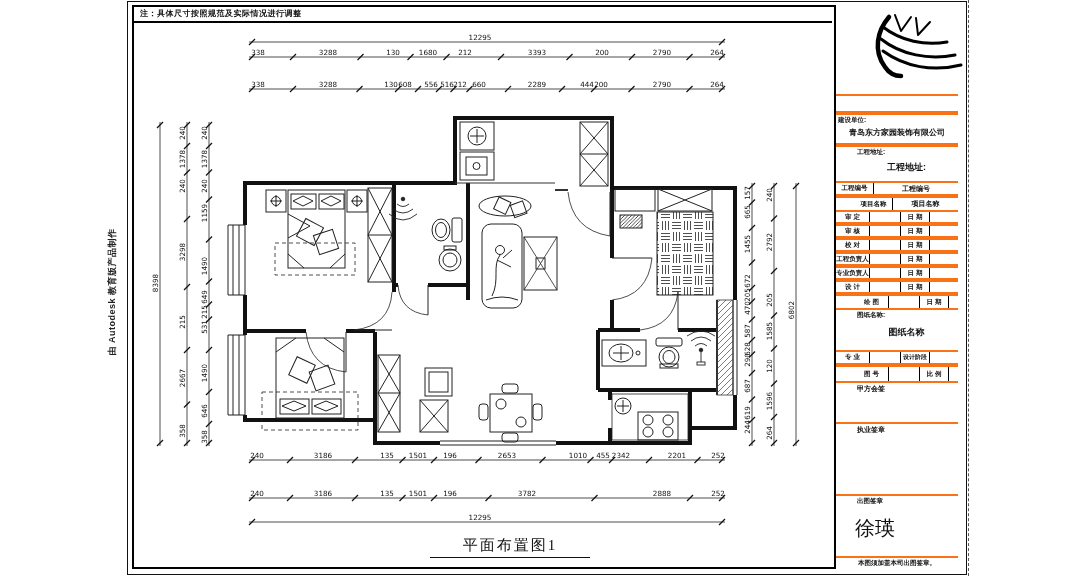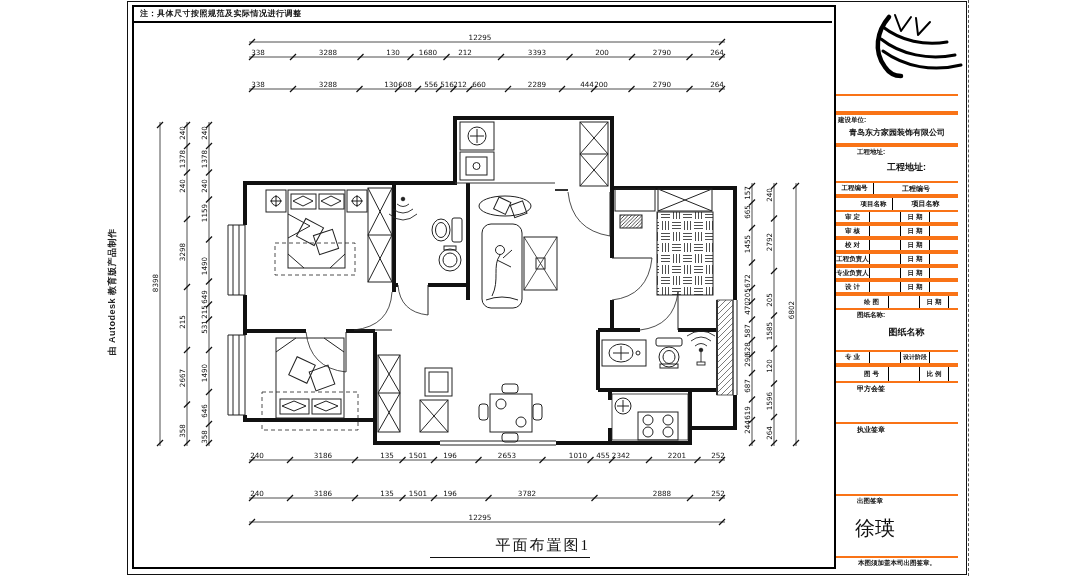--- a/index.html
+++ b/index.html
@@ -9,21 +9,21 @@
   #frame-outer{left:127px;top:1px;width:838px;height:572px;border:1px solid #111;}
   #frame-inner{left:132px;top:5px;width:826px;height:564px;border:2px solid #000;box-sizing:border-box;}
   #paper-dash{left:968px;top:0;width:0;height:576px;border-left:1px dashed #555;}
   
   #note-bar{left:134px;top:5px;width:698px;height:18px;border-bottom:2px solid #000;box-sizing:border-box;
     font-size:8px;font-weight:bold;line-height:17px;padding-left:6px;letter-spacing:.5px;}
   
   #producer{left:112px;top:292px;transform:translate(-50%,-50%) rotate(-90deg);white-space:nowrap;
     font-size:9px;font-weight:bold;color:#222;letter-spacing:.5px;}
   
-  #drawing-title{left:430px;top:536px;width:160px;text-align:right;font-size:15px;letter-spacing:2px;
+  #drawing-title{left:430px;top:536px;width:160px;text-align:center;font-size:15px;letter-spacing:2px;
     font-family:"Liberation Serif","DejaVu Serif",serif;border-bottom:1px solid #111;padding-bottom:2px;}
   
   #plan-svg{left:0;top:0;}
   
   #title-block{left:834px;top:5px;width:124px;height:564px;border-left:2px solid #000;box-sizing:border-box;
     display:flex;flex-direction:column;background:#fff;}
   #title-block .row{box-sizing:border-box;border-bottom:4px solid #f97316;position:relative;}
   #title-block .thick{border-bottom-width:2px;padding-left:19px;}
   .lbl{font-size:6.5px;font-weight:bold;padding:1px 0 0 2px;}
   .val-c{text-align:center;font-weight:bold;}

